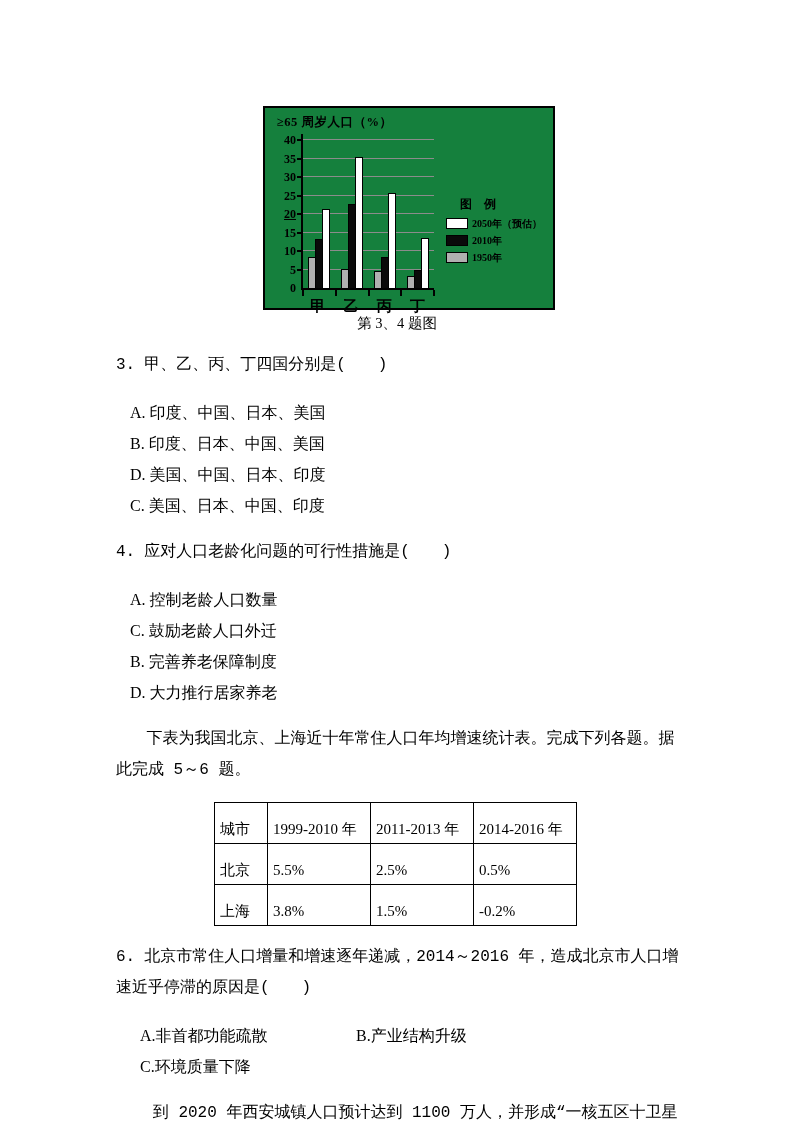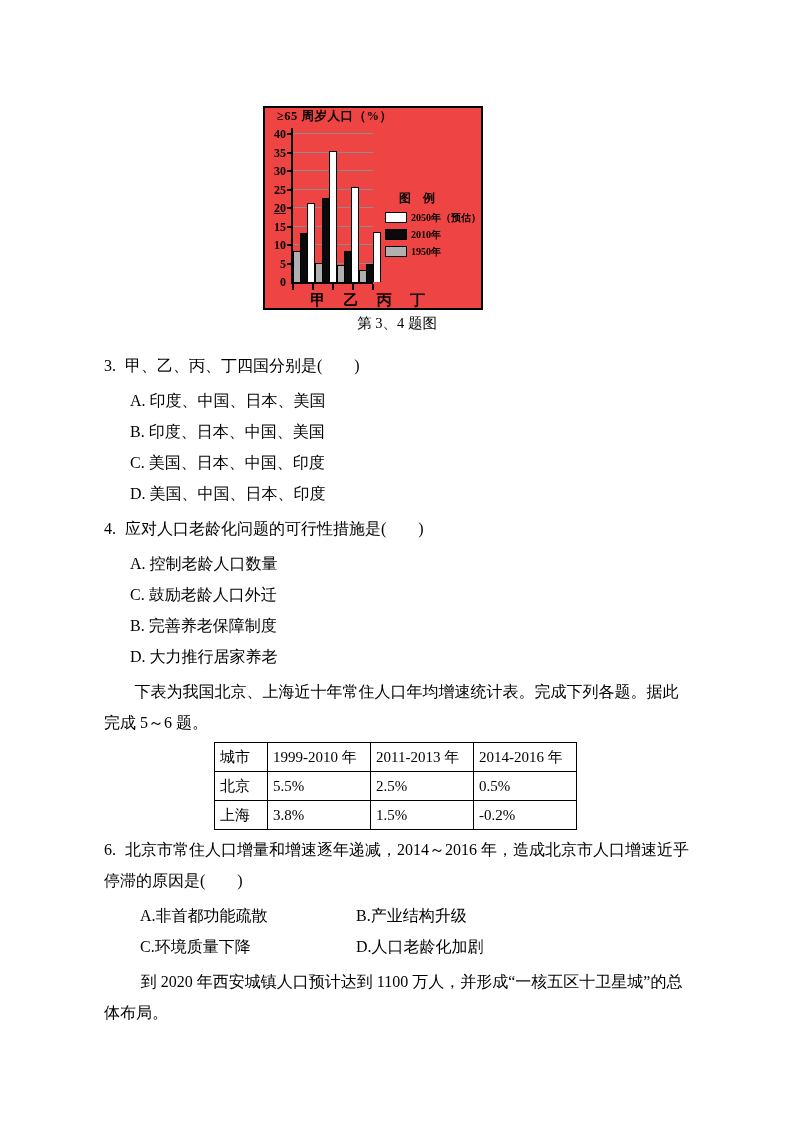--- a/index.html
+++ b/index.html
@@ -8,24 +8,24 @@
     width: 794px; height: 1123px;
     background: #ffffff;
     font-family: "Liberation Serif", "DejaVu Sans", serif;
     color: #000;
   }
   .page { width: 794px; height: 1123px; overflow: hidden; position: relative; }
 
   
   .figure-wrap { width: 268px; margin: 106px auto 0 auto; }
   .figure-box {
-    width: 220px; height: 204px;
+    width: 292px; height: 204px;
     border: 2px solid #000;
-    padding: 0 0 6px 10px;
-    background: #ef4444;
+    padding: 6px 0 6px 10px;
+    background: #15803d;
   }
   .chart-title { font-size: 12.5px; font-weight: bold; letter-spacing: 0.5px; margin: 0 0 3px 2px; white-space: nowrap; }
   .chart-row { display: flex; align-items: flex-end; }
   .yaxis { position: relative; width: 26px; height: 156px; }
   .ylab { position: absolute; right: 5px; font-size: 12px; font-weight: bold; line-height: 14px; }
   .plot {
     position: relative; width: 133px; height: 156px;
     border-left: 2px solid #000; border-bottom: 2px solid #000;
   }
   .gridline { position: absolute; left: 0; right: 0; height: 1px; background: #8c8c8c; }
@@ -39,34 +39,34 @@
   .legend-title { font-size: 12px; font-weight: bold; margin: 11px 0 4px 14px; white-space: nowrap; }
   .legend-row { display: flex; align-items: center; margin-bottom: 3px; }
   .swatch { display: inline-block; width: 22px; height: 11px; border: 1px solid #000; margin-right: 4px; flex: none; }
   .legend-label { font-size: 10px; font-weight: bold; white-space: nowrap; }
   .xlabels { display: flex; width: 133px; margin-left: 26px; margin-top: 7px; }
   .xlab { flex: 1; text-align: center; font-size: 15px; font-weight: bold; }
   .figure-caption { text-align: center; font-size: 14.5px; margin-top: 4px; }
 
   
   .text-col { width: 596px; margin: 17px 0 0 100px; font-size: 16px; line-height: 31px; }
-  .text-col p { margin: 4px; }
+  .text-col p { margin: 16px; font-family: Liberation Mono, monospace; }
   .q-num { margin-right: 9px; }
   .opt-stack > div { margin-left: 30px; }
   .opts-inline { display: flex; column-gap: 36px; margin-left: 40px; }
   .opts-grid { display: grid; grid-template-columns: 216px 1fr; margin-left: 40px; }
   .passage { text-indent: 1.9em; }
   .passage-2 { text-indent: 2.3em; }
 
   
   .ptable { border-collapse: collapse; margin: 2px 0 3px 114px; }
   .ptable th, .ptable td {
     border: 1.6px solid #000;
     font-size: 15px; font-weight: normal; text-align: left;
-    height: 28px; padding: 0 4px 0 5px; line-height: 28px;
+    height: 28px; padding: 12px 4px 0 5px; line-height: 28px;
   }
   .col-city { width: 53px; }
   .col-yr { width: 103px; }
 </style>
 </head>
 <body>
 
 <div class="page">
 
   <div class="figure-wrap">
@@ -157,22 +157,22 @@
     <div class="figure-caption">第 3、4 题图</div>
   </div>
 
   <div class="text-col">
 
     <div>
       <p><span class="q-num">3.</span><span>甲、乙、丙、丁四国分别是(　　)</span></p>
       <div class="opt-stack">
         <div>A. 印度、中国、日本、美国</div>
         <div>B. 印度、日本、中国、美国</div>
+        <div>D. 美国、中国、日本、印度</div>
         <div>C. 美国、日本、中国、印度</div>
-        <div>D. 美国、中国、日本、印度</div>
       </div>
     </div>
 
     <div>
       <p><span class="q-num">4.</span><span>应对人口老龄化问题的可行性措施是(　　)</span></p>
       <div class="opt-stack">
         <div>A. 控制老龄人口数量</div>
         <div>C. 鼓励老龄人口外迁</div>
         <div>B. 完善养老保障制度</div>
         <div>D. 大力推行居家养老</div>
@@ -204,20 +204,19 @@
     </tbody>
       </table>
 
 
     <div>
       <p><span class="q-num">6.</span><span>北京市常住人口增量和增速逐年递减，2014～2016 年，造成北京市人口增速近乎停滞的原因是(　　)</span></p>
       <div class="opts-grid">
         <span>A.非首都功能疏散</span>
         <span>B.产业结构升级</span>
         <span>C.环境质量下降</span>
-        <span>D.人口老龄化加剧</span>
       </div>
     </div>
 
     <p class="passage-2">到 2020 年西安城镇人口预计达到 1100 万人，并形成“一核五区十卫星城”的总体布局。</p>
 
   </div>
 </div>
 
 </body></html>

